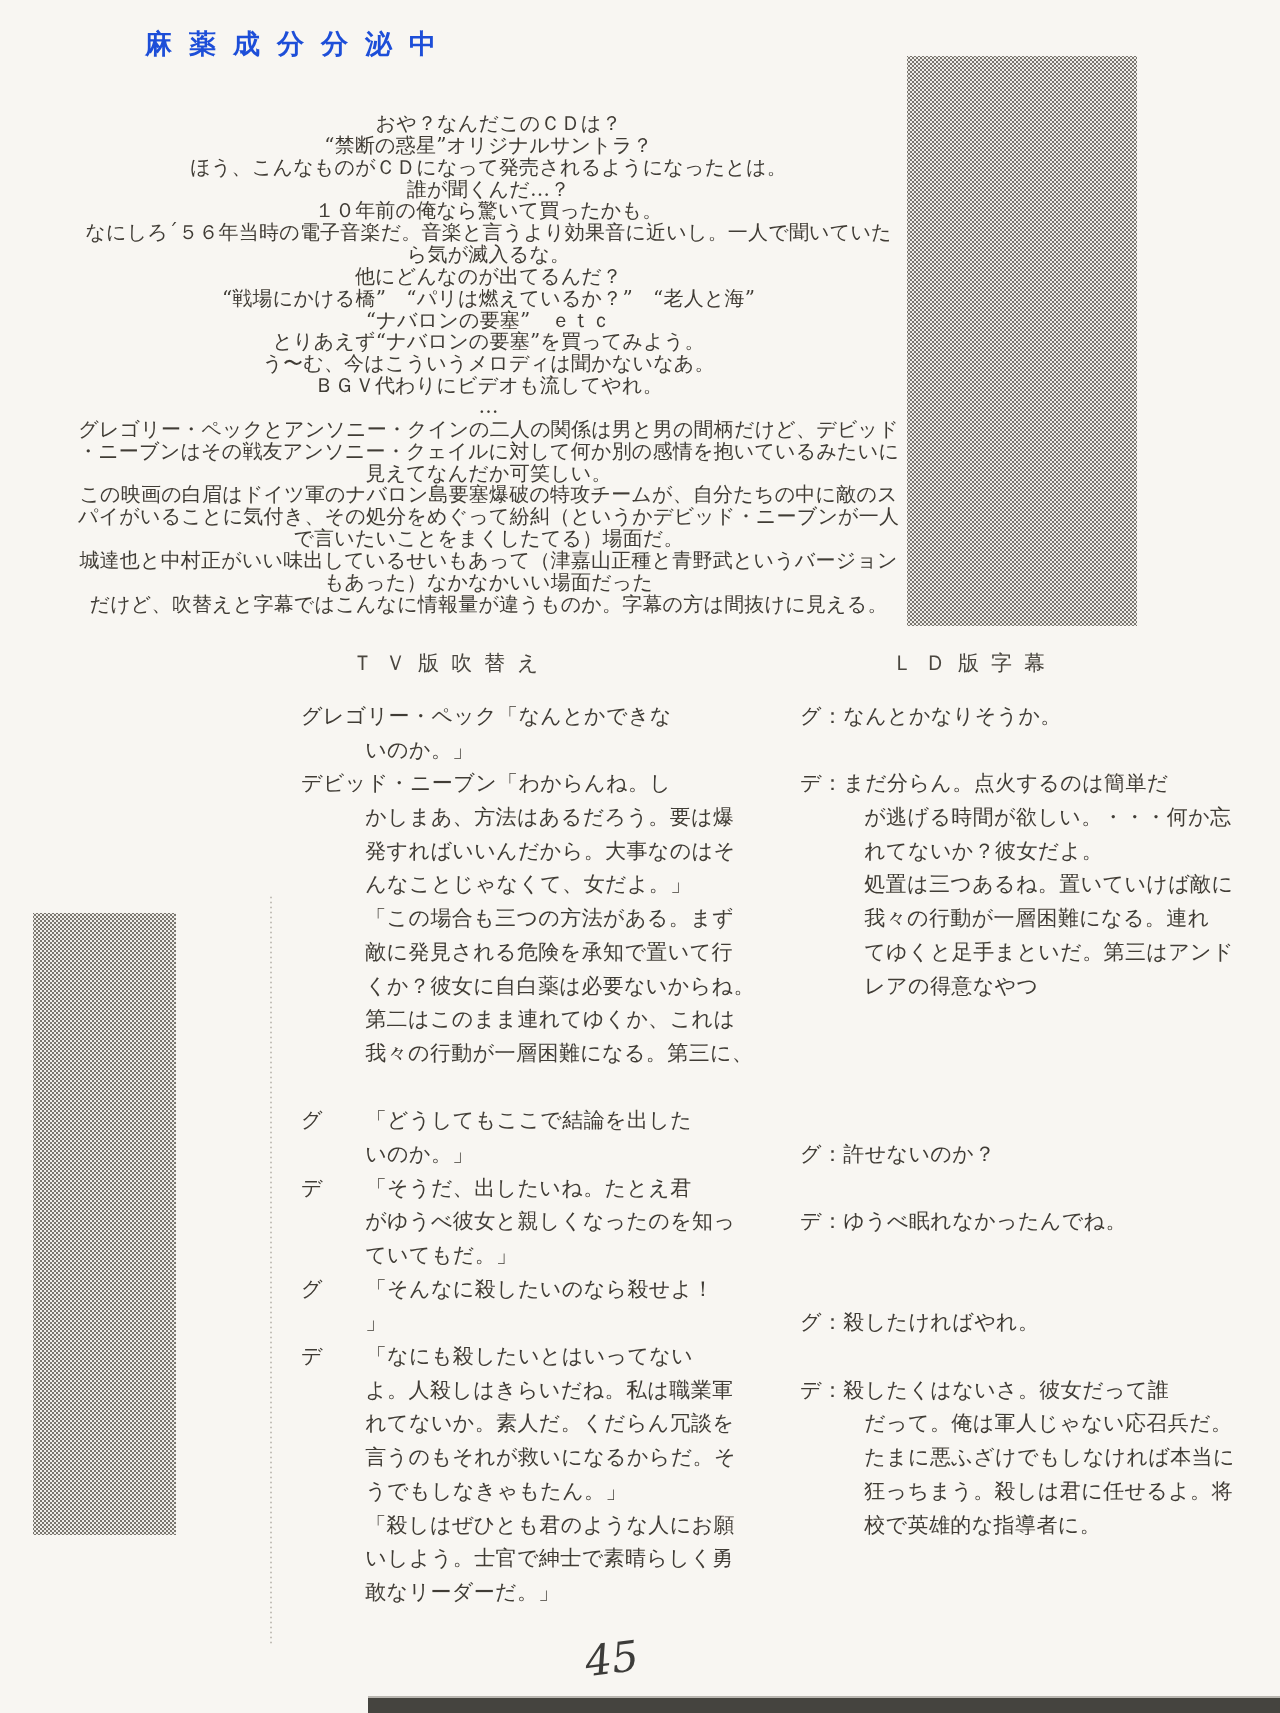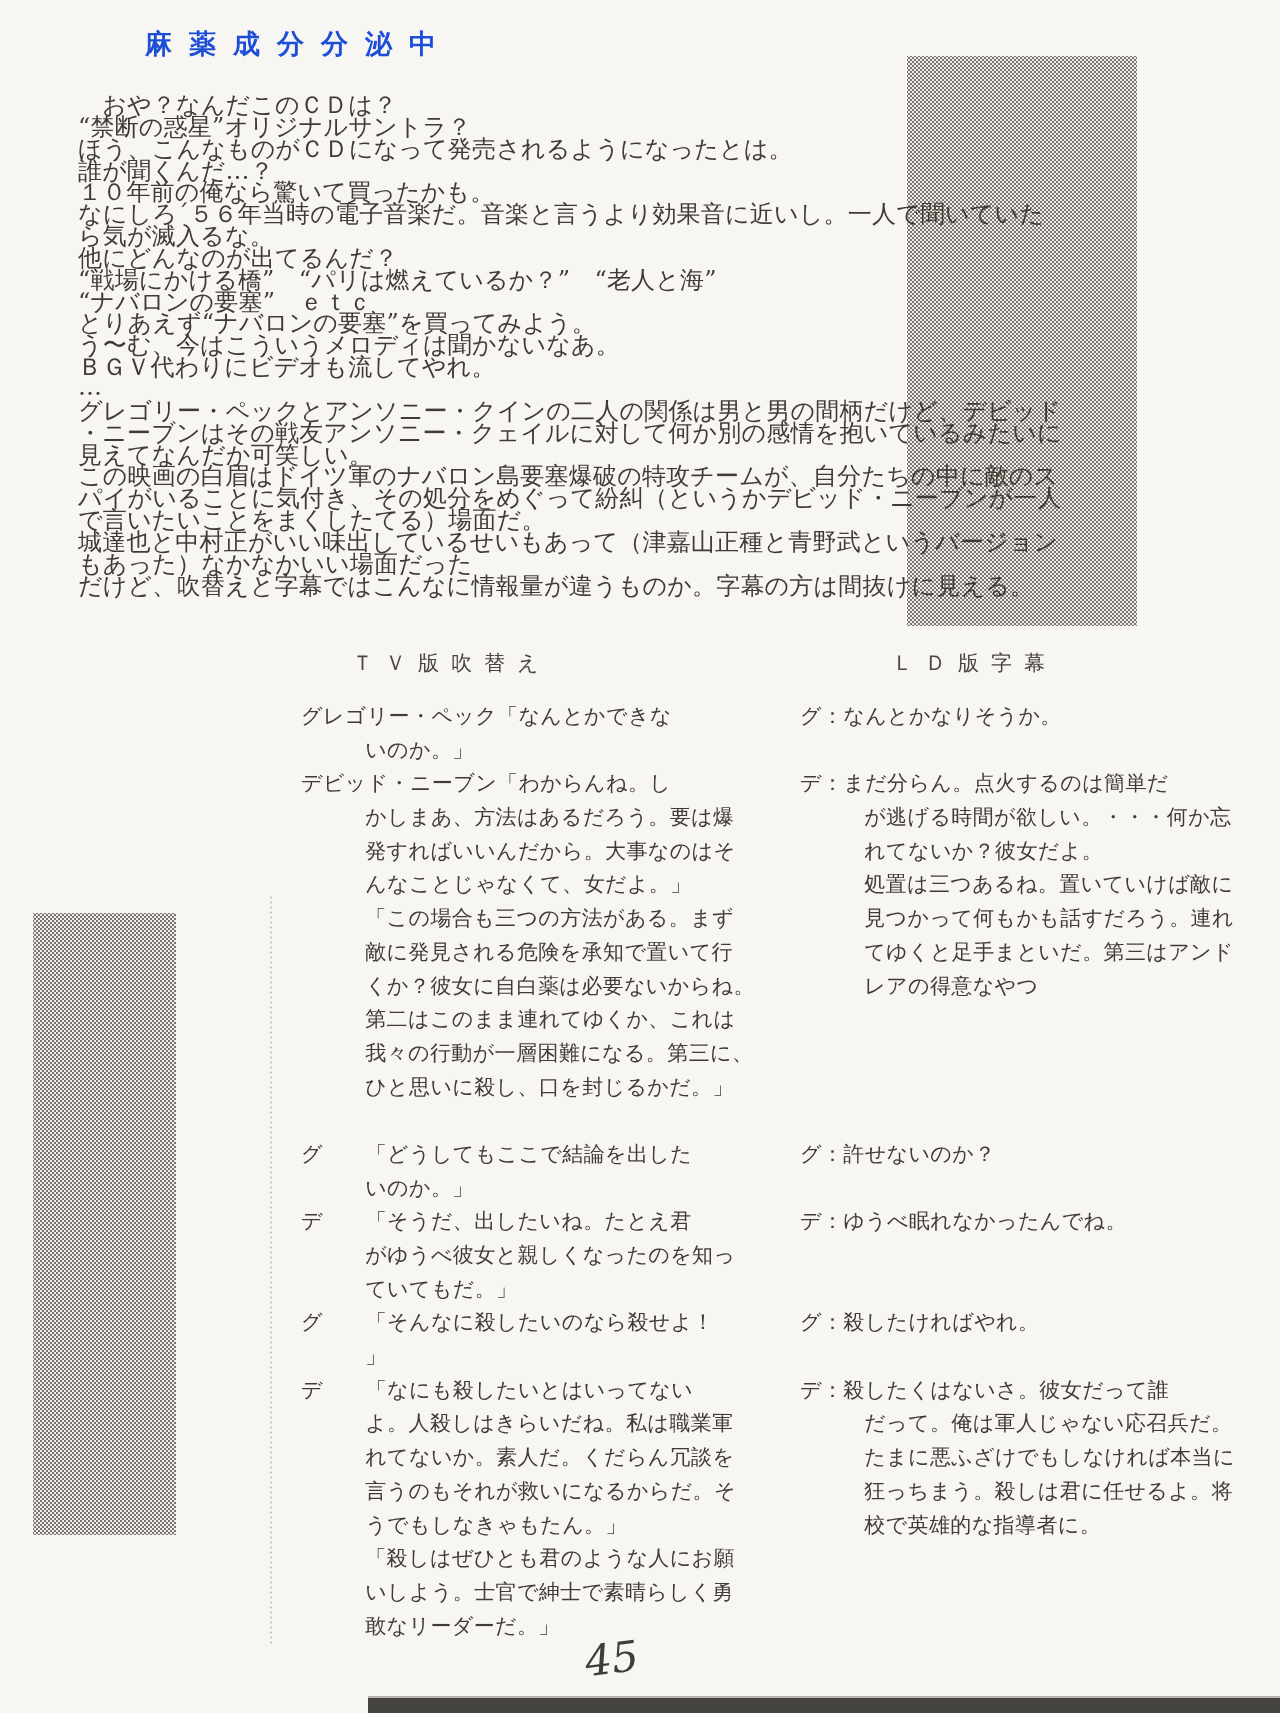--- a/index.html
+++ b/index.html
@@ -10,22 +10,23 @@
     font-family:"DejaVu Serif","Liberation Serif",serif;
     color:#403c35;
     overflow:hidden;
   }
   .title {
     position:absolute; left:145px; top:26px; margin:0;
     font-size:27px; font-weight:bold; letter-spacing:17px;
     color:#1d4ed8; white-space:pre;
   }
   .paragraph {
-    position:absolute; left:78px; top:89px;
-    font-size:24px;
+    position:absolute; left:78px; top:110px;
+    font-size:20px;
+    text-align:center;
   }
   .p-line { height:21.85px; white-space:pre; letter-spacing:0.2px; }
   .col-header {
     position:absolute; top:649px;
     font-size:21px; letter-spacing:12px; white-space:pre; color:#4a463f;
   }
   .col-header.left  { left:352px; }
   .col-header.right { left:892px; }
   .dialogue-col {
     position:absolute; top:702px;
@@ -108,21 +109,20 @@
       <div class="line">　　　いのか。」</div>
       <div class="line">デビッド・ニーブン「わからんね。し</div>
       <div class="line">　　　かしまあ、方法はあるだろう。要は爆</div>
       <div class="line">　　　発すればいいんだから。大事なのはそ</div>
       <div class="line">　　　んなことじゃなくて、女だよ。」</div>
       <div class="line">　　　「この場合も三つの方法がある。まず</div>
       <div class="line">　　　敵に発見される危険を承知で置いて行</div>
       <div class="line">　　　くか？彼女に自白薬は必要ないからね。</div>
       <div class="line">　　　第二はこのまま連れてゆくか、これは</div>
       <div class="line">　　　我々の行動が一層困難になる。第三に、</div>
-      <div class="line">　　　ひと思いに殺し、口を封じるかだ。」</div>
       <div class="line">&nbsp;</div>
       <div class="line">グ　　「どうしてもここで結論を出した</div>
       <div class="line">　　　いのか。」</div>
       <div class="line">デ　　「そうだ、出したいね。たとえ君</div>
       <div class="line">　　　がゆうべ彼女と親しくなったのを知っ</div>
       <div class="line">　　　ていてもだ。」</div>
       <div class="line">グ　　「そんなに殺したいのなら殺せよ！</div>
       <div class="line">　　　」</div>
       <div class="line">デ　　「なにも殺したいとはいってない</div>
       <div class="line">　　　よ。人殺しはきらいだね。私は職業軍</div>
@@ -133,21 +133,21 @@
       <div class="line">　　　いしよう。士官で紳士で素晴らしく勇</div>
       <div class="line">　　　敢なリーダーだ。」</div>
     </div>
   <div class="dialogue-col right-col">
       <div class="line">グ：なんとかなりそうか。</div>
       <div class="line">&nbsp;</div>
       <div class="line">デ：まだ分らん。点火するのは簡単だ</div>
       <div class="line">　　　が逃げる時間が欲しい。・・・何か忘</div>
       <div class="line">　　　れてないか？彼女だよ。</div>
       <div class="line">　　　処置は三つあるね。置いていけば敵に</div>
-      <div class="line">　　　見つかって何もかも話すだろう。連れ</div>
+      <div class="line">　　　我々の行動が一層困難になる。連れ</div>
       <div class="line">　　　てゆくと足手まといだ。第三はアンド</div>
       <div class="line">　　　レアの得意なやつ</div>
       <div class="line">&nbsp;</div>
       <div class="line">&nbsp;</div>
       <div class="line">&nbsp;</div>
       <div class="line">&nbsp;</div>
       <div class="line">グ：許せないのか？</div>
       <div class="line">&nbsp;</div>
       <div class="line">デ：ゆうべ眠れなかったんでね。</div>
       <div class="line">&nbsp;</div>

